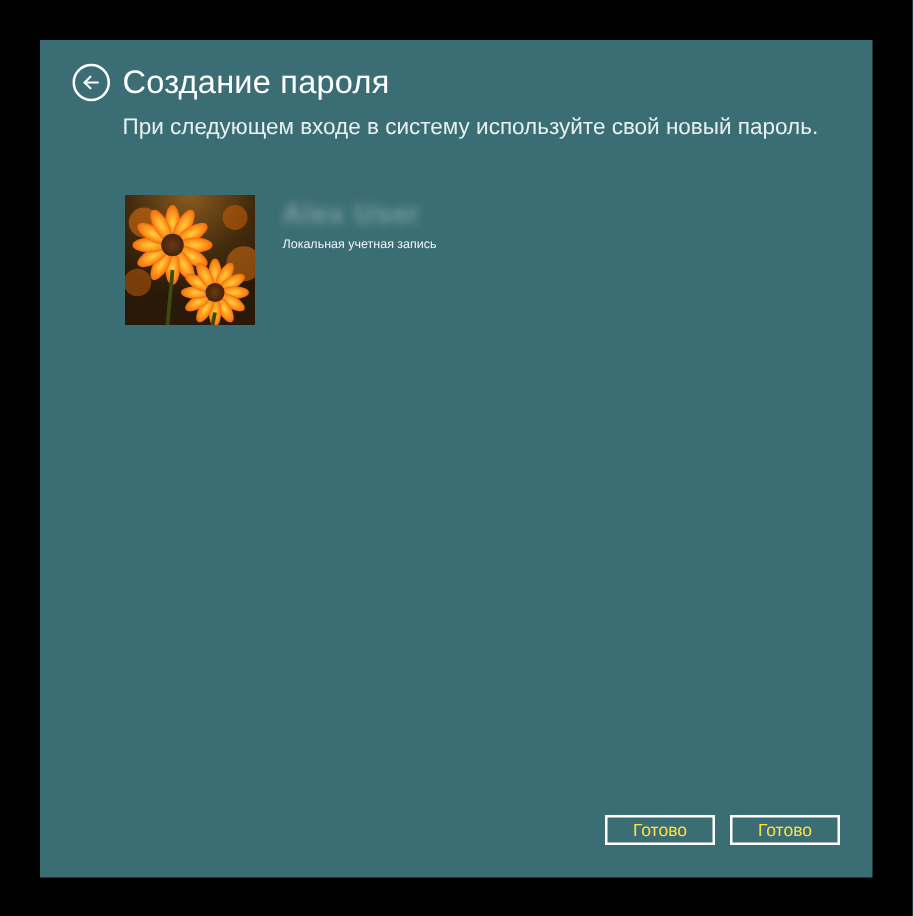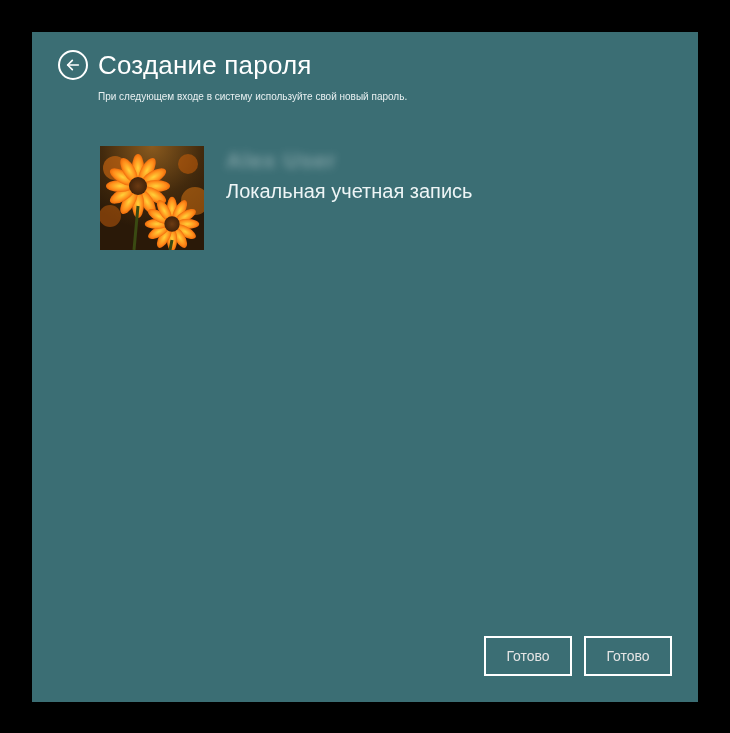--- a/index.html
+++ b/index.html
@@ -19,21 +19,21 @@
     .panel {
       width: 666px;
       height: 670px;
       background: #3b6e74;
       color: #fff;
       position: relative;
       padding: 18px 26px 26px 26px;
     }
     .header-row {
       display: flex;
-      align-items: flex-start;
+      align-items: flex-end;
       gap: 10px;
     }
     .back-btn {
       width: 30px;
       height: 30px;
       border: 2px solid #fff;
       border-radius: 50%;
       display: flex;
       align-items: center;
       justify-content: center;
@@ -44,21 +44,21 @@
       height: 16px;
     }
     .title {
       font-size: 26px;
       font-weight: 400;
       letter-spacing: 0.2px;
     }
     .subtitle {
       margin-top: 10px;
       margin-left: 40px;
-      font-size: 10px;
+      font-size: 18px;
       font-weight: 400;
       color: #e8f0f1;
     }
     .account-block {
       margin-top: 44px;
       margin-left: 42px;
       display: flex;
       gap: 22px;
     }
     .avatar {
@@ -73,36 +73,36 @@
     }
     .username {
       font-size: 22px;
       font-weight: 600;
       color: rgba(255,255,255,0.35);
       filter: blur(4px);
       letter-spacing: 1px;
     }
     .account-type {
       margin-top: 6px;
-      font-size: 20px;
+      font-size: 10px;
       color: #eef5f6;
     }
     .footer {
       position: absolute;
       right: 26px;
       bottom: 26px;
       display: flex;
       gap: 12px;
     }
     .btn {
       min-width: 88px;
-      height: 40px;
+      height: 24px;
       border: 2px solid #fff;
       background: transparent;
-      color: #e5e5e5;
+      color: #fde047;
       font-size: 14px;
       font-family: inherit;
       padding: 0 16px;
       cursor: pointer;
     }
   </style>
 </head>
 <body>
 
 <div class="panel">

